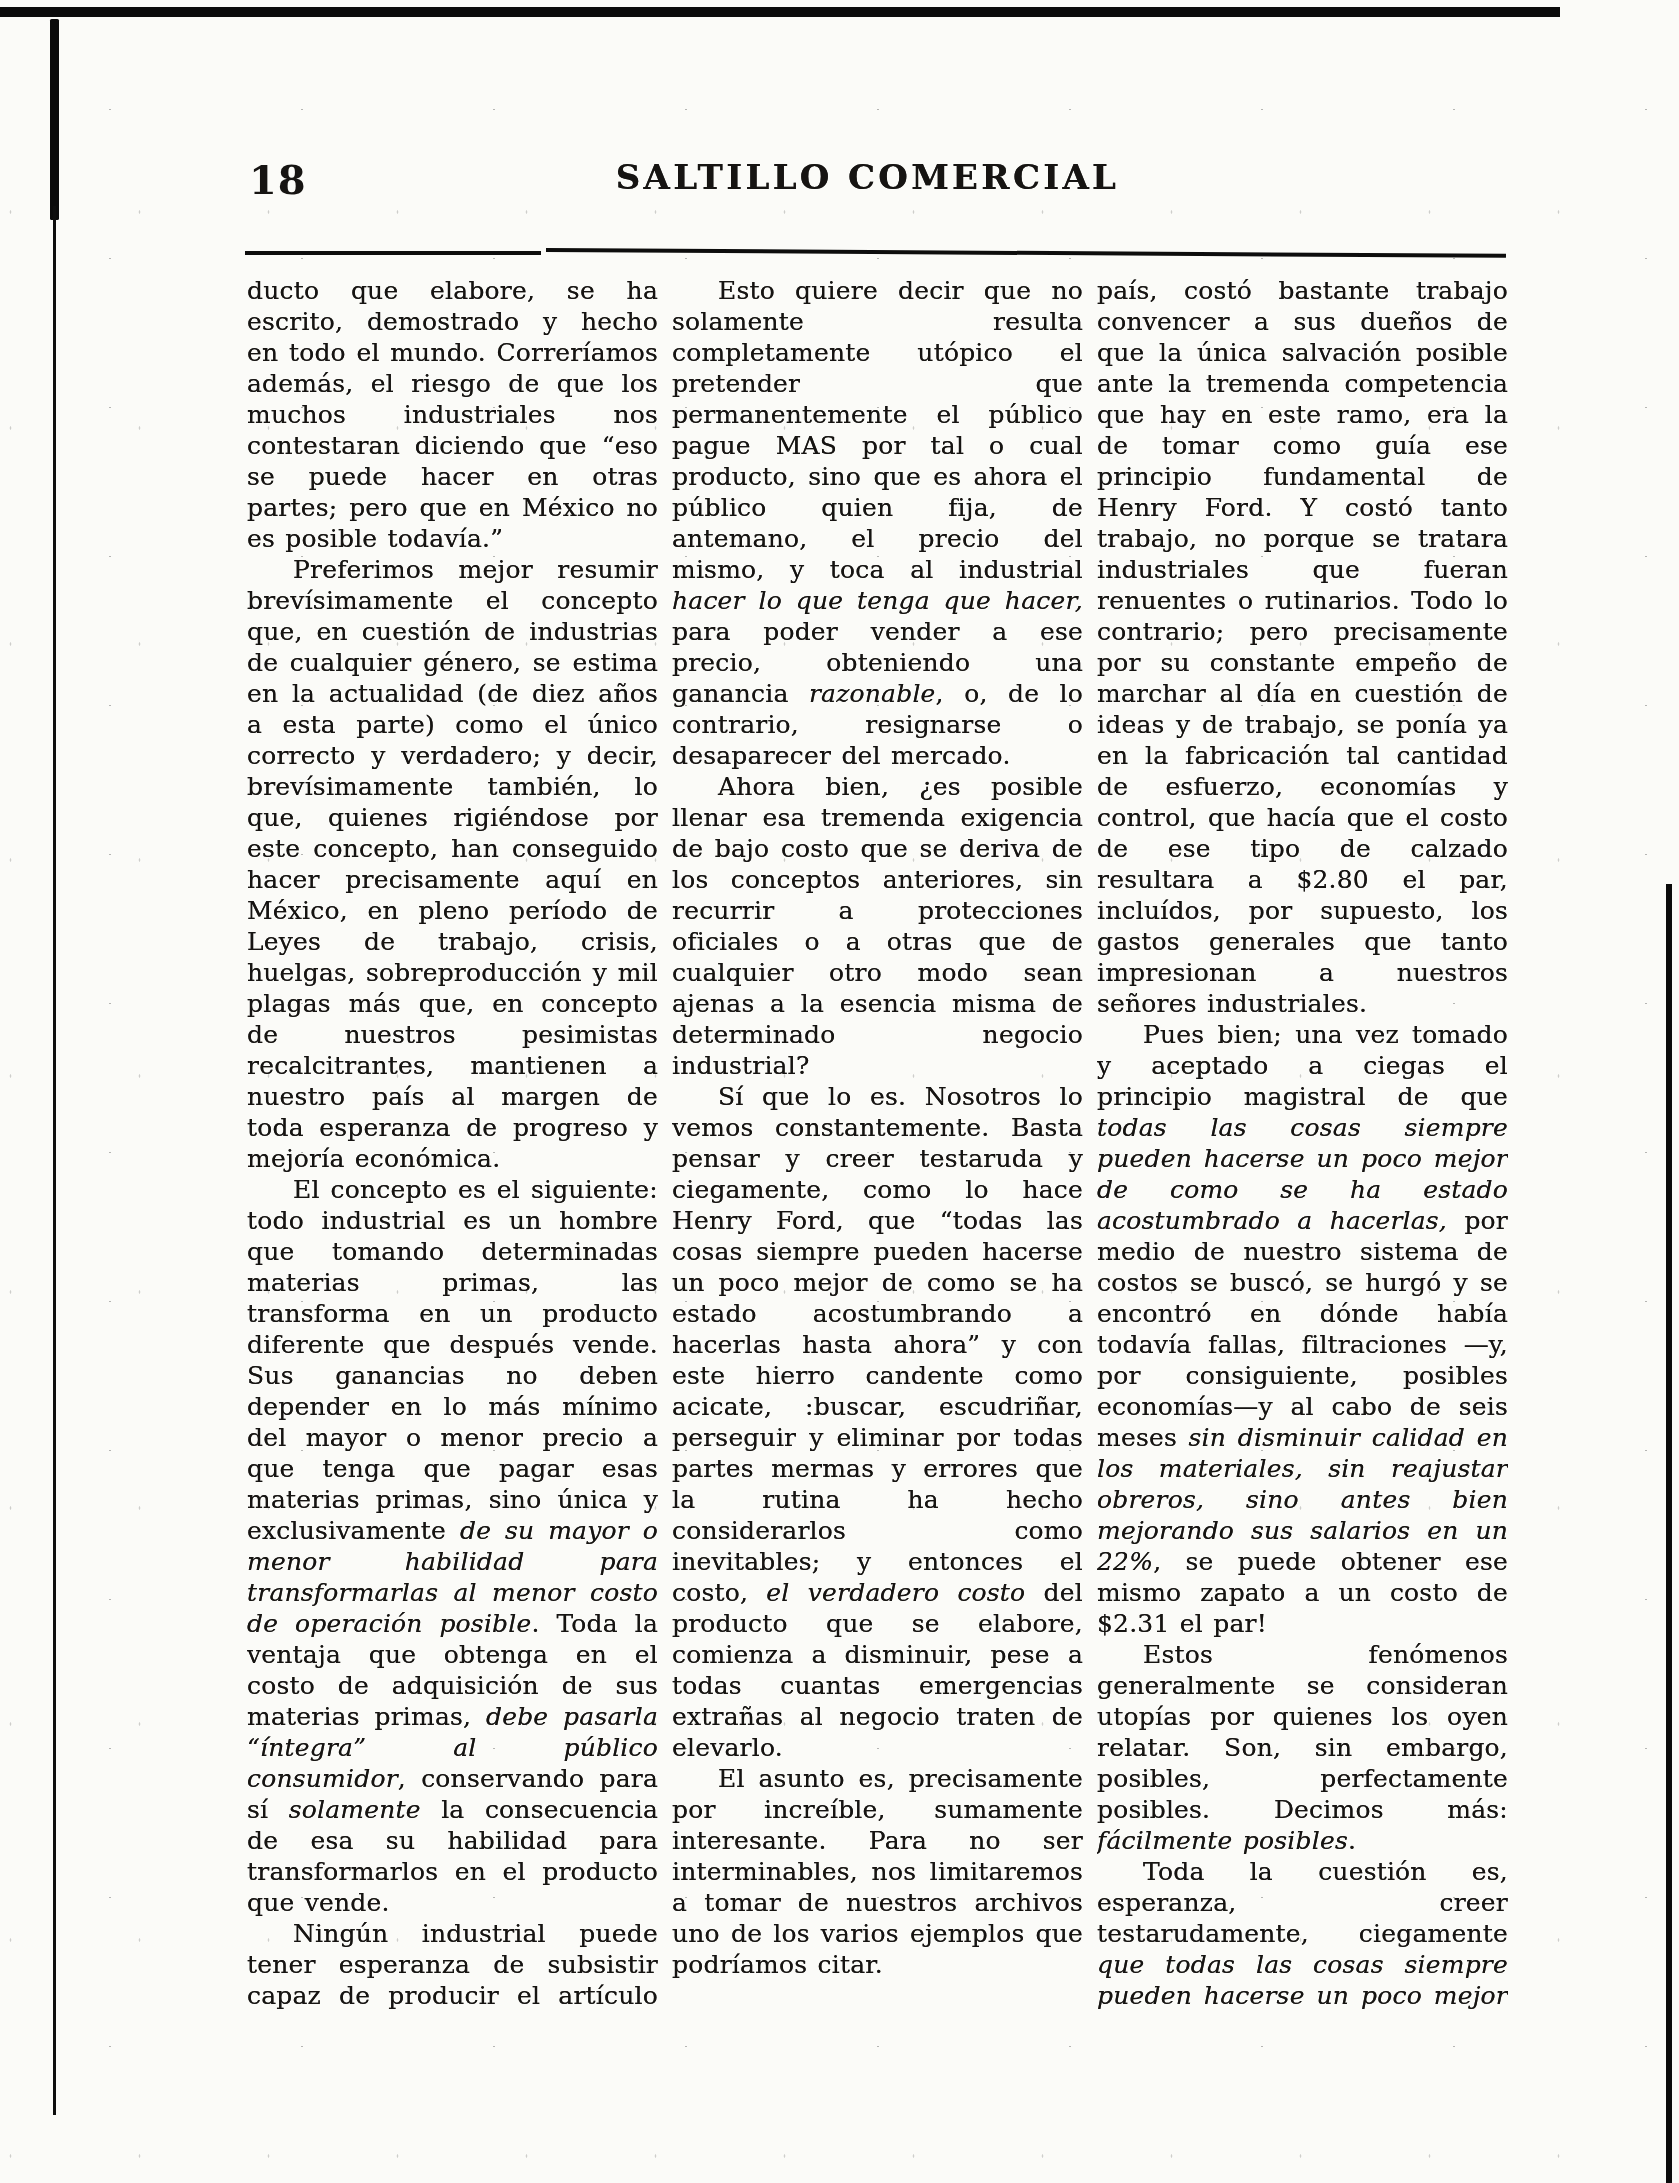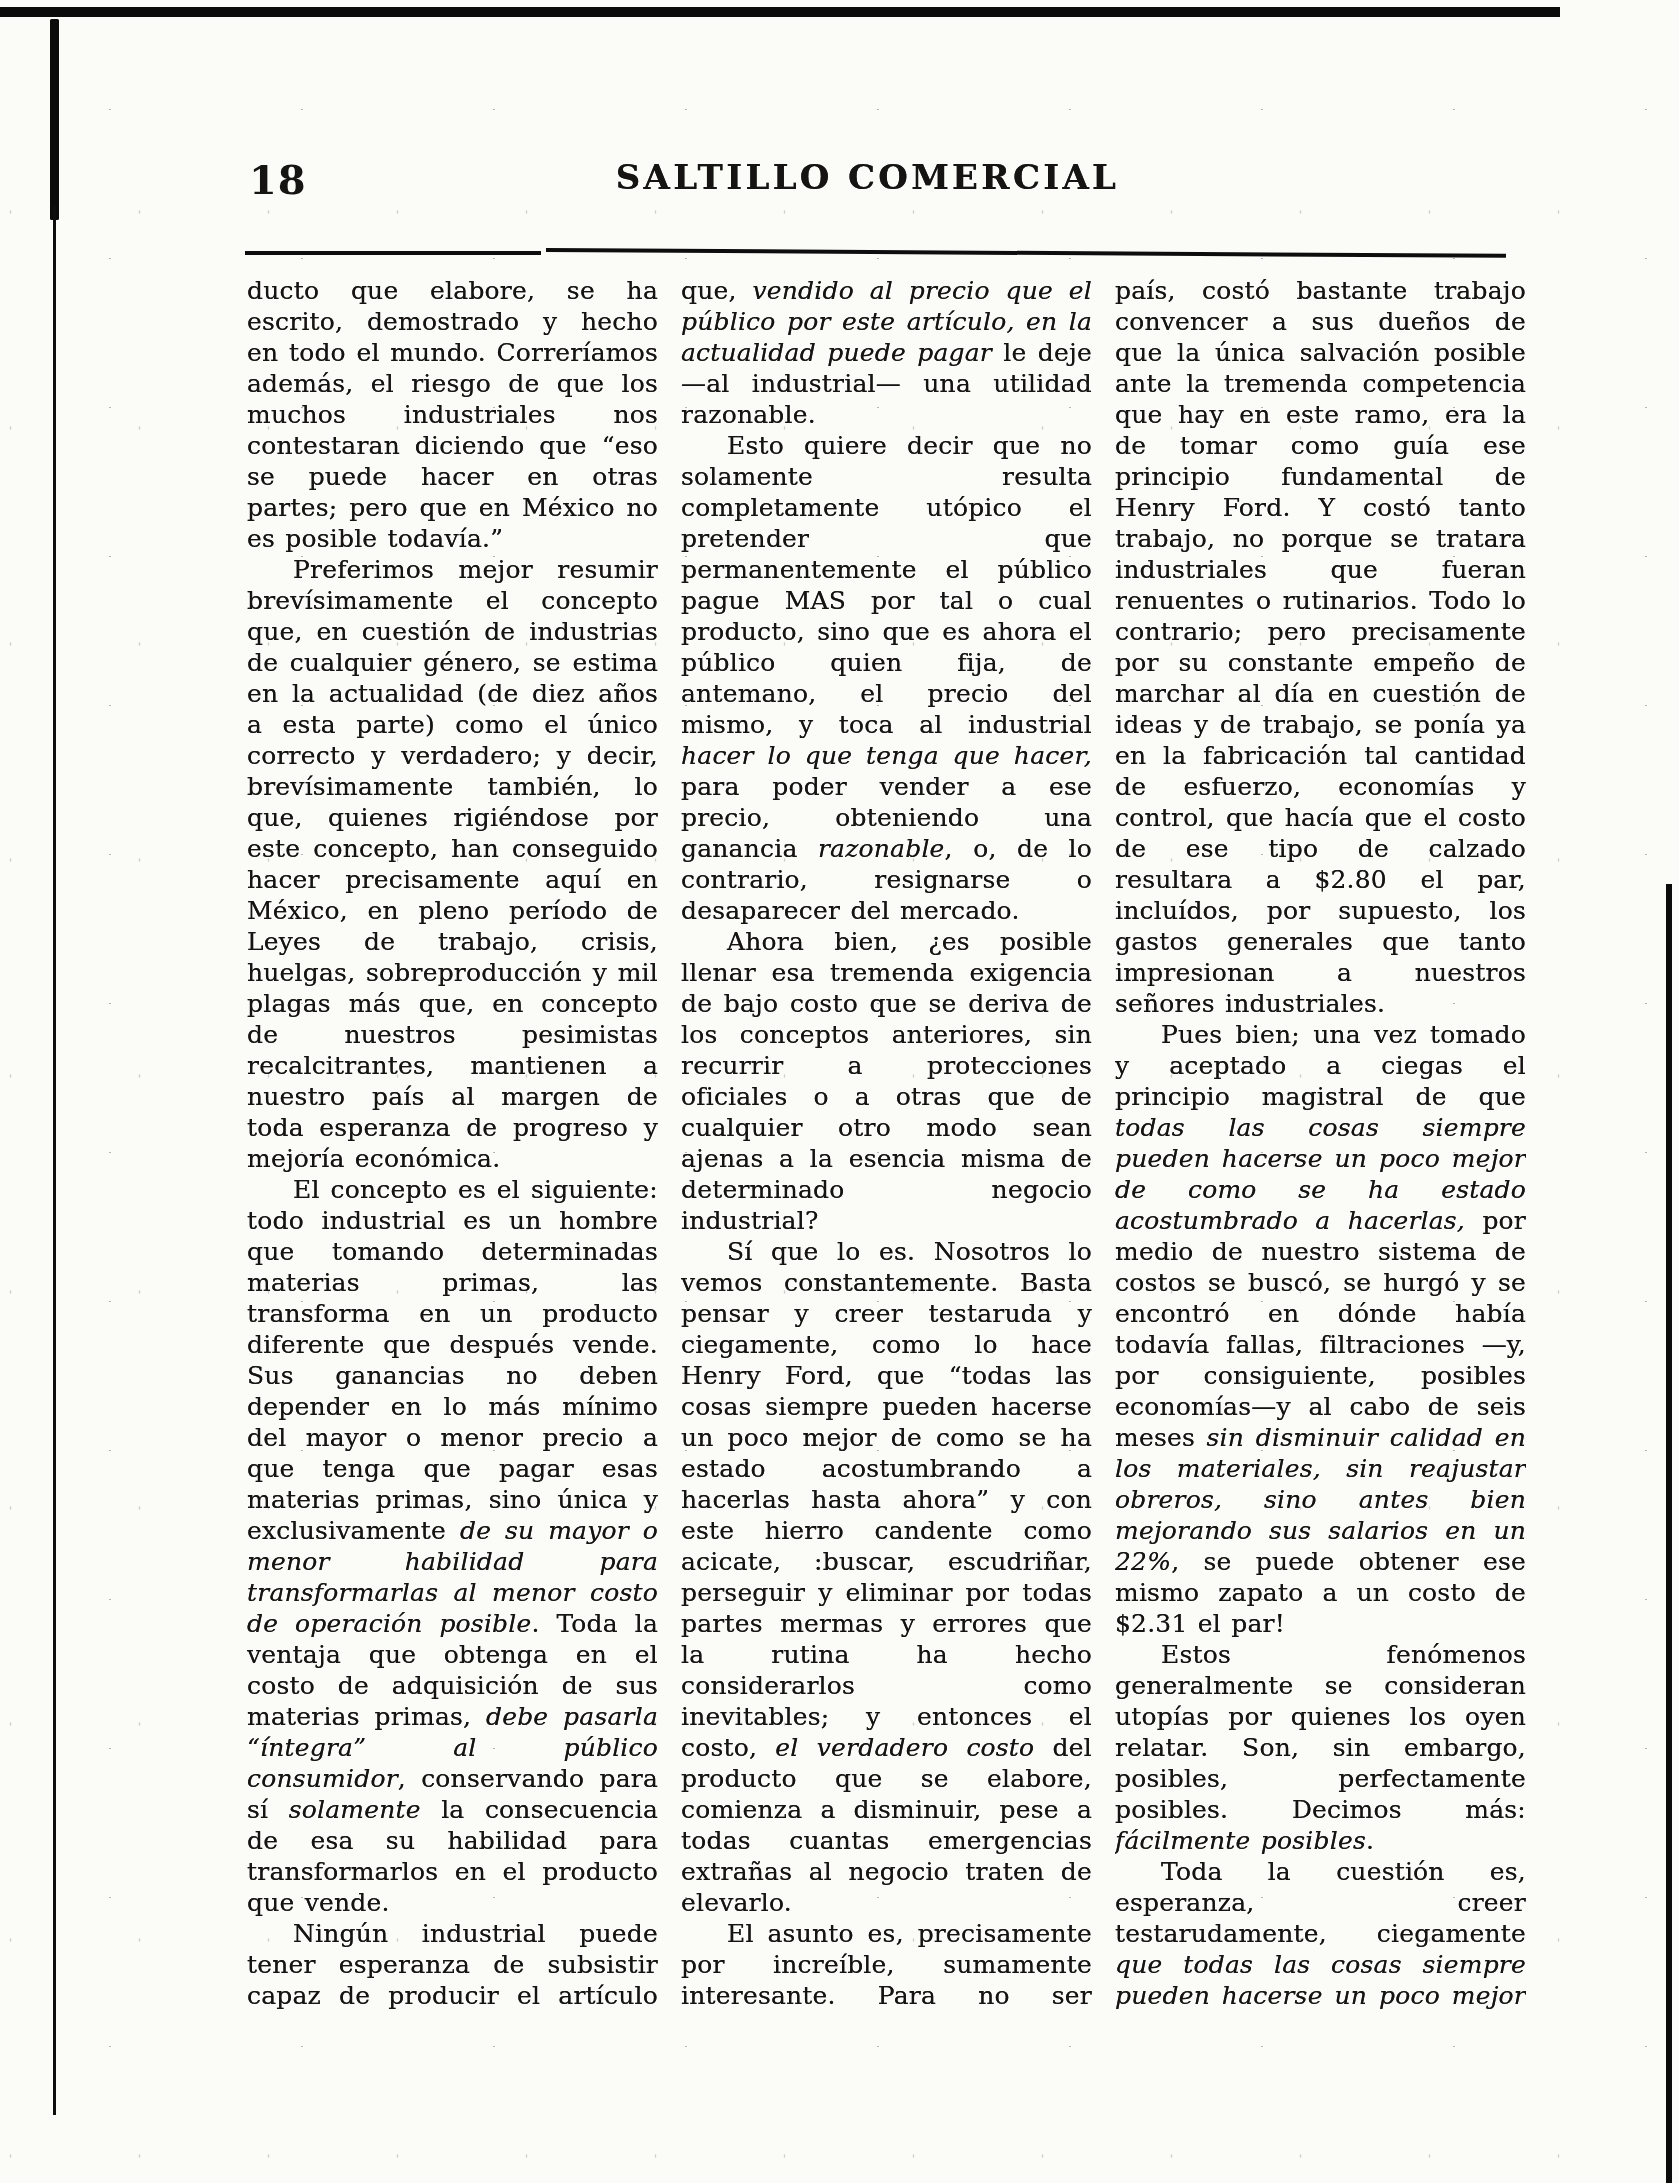--- a/index.html
+++ b/index.html
@@ -30,21 +30,21 @@
     text-align:center;transform:translateX(28px);
     font-size:34px;font-weight:bold;letter-spacing:3.3px;
     text-shadow:0 0 0.5px rgba(0,0,0,.75);
   }
   .rule{position:absolute;background:#0d0d0d;}
   .rule-left{left:245px;top:251px;width:296px;height:4.1px;}
   .rule-right{left:546px;top:248px;width:960px;height:4.1px;transform:rotate(.35deg);transform-origin:left center;}
   
   .columns{
     position:absolute;left:247px;top:275px;
-    display:flex;gap:23px;
+    display:flex;gap:14px;
   }
   .col{width:411px;height:1736px;overflow:hidden;}
   .para{
     margin:0;
     font-size:25px;line-height:31px;
     text-align:justify;
     letter-spacing:0.2px;word-spacing:2.1px;
     text-shadow:0 0 0.5px rgba(20,18,15,.8);
   }
   .para.indent{text-indent:46px;}
@@ -67,21 +67,20 @@
   <div class="rule rule-right"></div>
 
   <main class="columns">
     <section class="col">
         <p class="para"><span>ducto que elabore, se ha escrito, demostrado y hecho en todo el mundo.  Correríamos además, el riesgo de que los muchos industriales nos contestaran diciendo que “eso se puede hacer en otras partes; pero que en México no es posible todavía.”</span></p>
         <p class="para indent"><span>Preferimos mejor resumir brevísimamente el concepto que, en cuestión de industrias de cualquier género, se estima en la actualidad (de diez años a esta parte) como el único correcto y verdadero; y decir, brevísimamente también, lo que, quienes rigiéndose por este concepto, han conseguido hacer precisamente aquí en México, en pleno período de Leyes de trabajo, crisis, huelgas, sobreproducción y mil plagas más que, en concepto de nuestros pesimistas recalcitrantes, mantienen a nuestro país al margen de toda esperanza de progreso y mejoría económica.</span></p>
         <p class="para indent"><span>El concepto es el siguiente: todo industrial es un hombre que tomando determinadas materias primas, las transforma en un producto diferente que después vende. Sus ganancias no deben depender en lo más mínimo del mayor o menor precio a que tenga que pagar esas materias primas, sino única y exclusivamente </span><span class="ital">de su mayor o menor habilidad para transformarlas al menor costo de operación posible</span><span>. Toda la ventaja que obtenga en el costo de adquisición de sus materias primas, </span><span class="ital">debe pasarla “íntegra” al público consumidor</span><span>, conservando para sí </span><span class="ital">solamente</span><span> la consecuencia de esa su habilidad para transformarlos en el producto que vende.</span></p>
         <p class="para indent"><span>Ningún industrial puede tener esperanza de subsistir capaz de producir el artículo en el mercado, sin sentirse que elabora a un costo tal</span></p>
       </section>
     <section class="col">
-        <p class="para"><span>que, </span><span class="ital">vendido al precio que el público por este artículo, en la actualidad puede pagar</span><span> le deje —al industrial— una utilidad razonable.</span></p>
         <p class="para indent"><span>Esto quiere decir que no solamente resulta completamente utópico el pretender que permanentemente el público pague MAS por tal o cual producto, sino que es ahora el público quien fija, de antemano, el precio del mismo, y toca al industrial </span><span class="ital">hacer lo que tenga que hacer,</span><span> para poder vender a ese precio, obteniendo una ganancia </span><span class="ital">razonable</span><span>, o, de lo contrario, resignarse o desaparecer del mercado.</span></p>
         <p class="para indent"><span>Ahora bien, ¿es posible llenar esa tremenda exigencia de bajo costo que se deriva de los conceptos anteriores, sin recurrir a protecciones oficiales o a otras que de cualquier otro modo sean ajenas a la esencia misma de determinado negocio industrial?</span></p>
         <p class="para indent"><span>Sí que lo es. Nosotros lo vemos constantemente.  Basta pensar y creer testaruda y ciegamente, como lo hace Henry Ford, que “todas las cosas siempre pueden hacerse un poco mejor de como se ha estado acostumbrando a hacerlas hasta ahora” y con este hierro candente como acicate, :buscar, escudriñar, perseguir y eliminar por todas partes mermas y errores que la rutina ha hecho considerarlos como inevitables; y entonces el costo, </span><span class="ital">el verdadero costo</span><span> del producto que se elabore, comienza a disminuir, pese a todas cuantas emergencias extrañas al negocio traten de elevarlo.</span></p>
         <p class="para indent"><span>El asunto es, precisamente por increíble, sumamente interesante. Para no ser interminables, nos limitaremos a tomar de nuestros archivos uno de los varios ejemplos que podríamos citar.</span></p>
       </section>
     <section class="col">
         <p class="para"><span>país, costó bastante trabajo convencer a sus dueños de que la única salvación posible ante la tremenda competencia que hay en este ramo, era la de tomar como guía ese principio fundamental de Henry Ford.  Y costó tanto trabajo, no porque se tratara industriales que fueran renuentes o rutinarios.  Todo lo contrario; pero precisamente por su constante empeño de marchar al día en cuestión de ideas y de trabajo, se ponía ya en la fabricación tal cantidad de esfuerzo, economías y control, que hacía que el costo de ese tipo de calzado resultara a $2.80 el par, incluídos, por supuesto, los gastos generales que tanto impresionan a nuestros señores industriales.</span></p>
         <p class="para indent"><span>Pues bien; una vez tomado y aceptado a ciegas el principio magistral de que </span><span class="ital">todas las cosas siempre pueden hacerse un poco mejor de como se ha estado acostumbrado a hacerlas,</span><span> por medio de nuestro sistema de costos se buscó, se hurgó y se encontró en dónde había todavía fallas, filtraciones —y, por consiguiente, posibles economías—y al cabo de seis meses </span><span class="ital">sin disminuir calidad en los materiales, sin reajustar obreros, sino antes bien mejorando sus salarios en un 22%</span><span>, se puede obtener ese mismo zapato a un costo de $2.31 el par!</span></p>
         <p class="para indent"><span>Estos fenómenos generalmente se consideran utopías por quienes los oyen relatar. Son, sin embargo, posibles, perfectamente posibles.  Decimos más: </span><span class="ital">fácilmente posibles</span><span>.</span></p>
         <p class="para indent"><span>Toda la cuestión es, esperanza, creer testarudamente, ciegamente </span><span class="ital">que todas las cosas siempre pueden hacerse un poco mejor de como ha estado uno acostumbrado a hacerlas, hasta la fecha. . . .</span></p>

